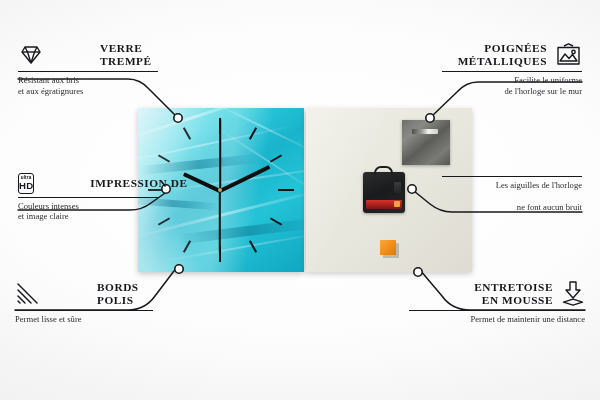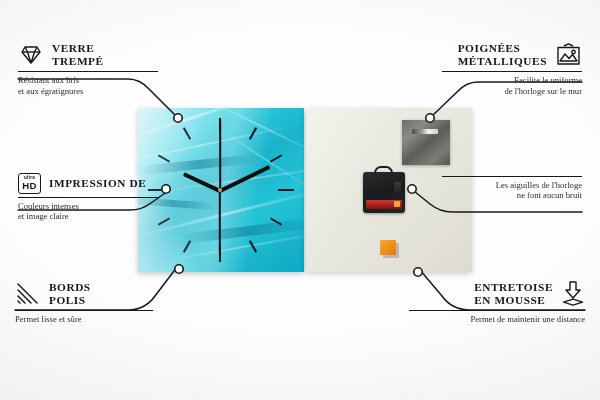--- a/index.html
+++ b/index.html
@@ -26,22 +26,23 @@
   }
   .feat.right .head { justify-content: flex-end; }
   .feat .title {
     font-family: "Liberation Serif", serif;
     font-weight: bold;
     font-size: 11.3px;
     line-height: 13.2px;
     letter-spacing: .55px;
     color: #15171a;
     text-transform: uppercase;
-  }
-  .feat.right .title { }
+    margin-left: 48px;
+  }
+  .feat.right .title { text-align: right; }
   .feat .rule {
     height: 1px; background: #16181b; margin-top: 3px;
   }
   .feat .sub {
     font-family: "Liberation Serif", serif;
     font-size: 8.6px;
     line-height: 10.4px;
     color: #2a2c30;
     margin-top: 3px;
     white-space: nowrap;
@@ -298,21 +299,21 @@
       </svg>
     </div>
     <div class="rule" style="width:140px;"></div>
     <div class="sub">Facilite le uniforme</div>
     <div class="sub" style="margin-top:0">de l'horloge sur le mur</div>
   </div>
 
   <div class="feat right" style="left:442px;top:173px;width:140px;">
     <div class="rule" style="width:140px;"></div>
     <div class="sub">Les aiguilles de l'horloge</div>
-    <div class="sub" style="margin-top:0">ne font aucun bruit</div>
+    <div class="sub" style="margin-top:12px">ne font aucun bruit</div>
   </div>
 
   <div class="feat right" style="left:409px;top:281px;width:176px;">
     <div class="head">
       <div>
         <div class="title">ENTRETOISE</div>
         <div class="title">EN MOUSSE</div>
       </div>
       <svg class="ico" width="24" height="26" viewBox="0 0 24 26">
         <g fill="none" stroke="#17191c" stroke-width="1.4" stroke-linejoin="round">

